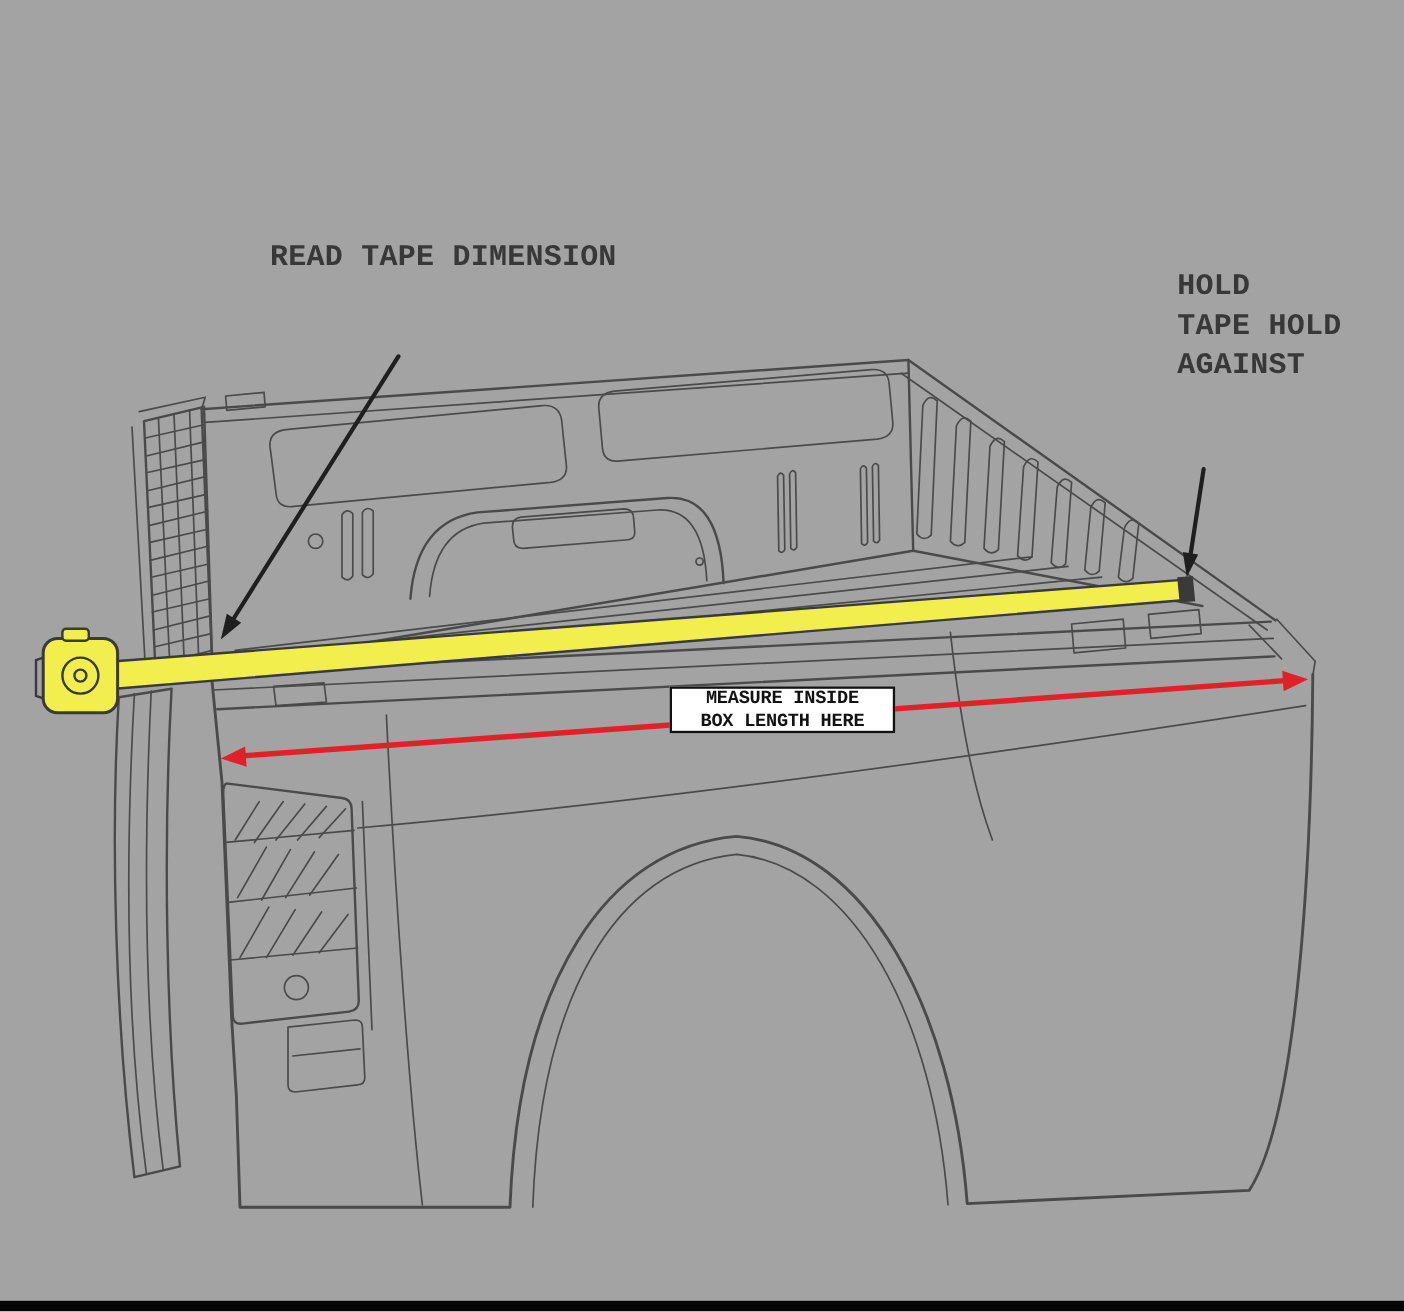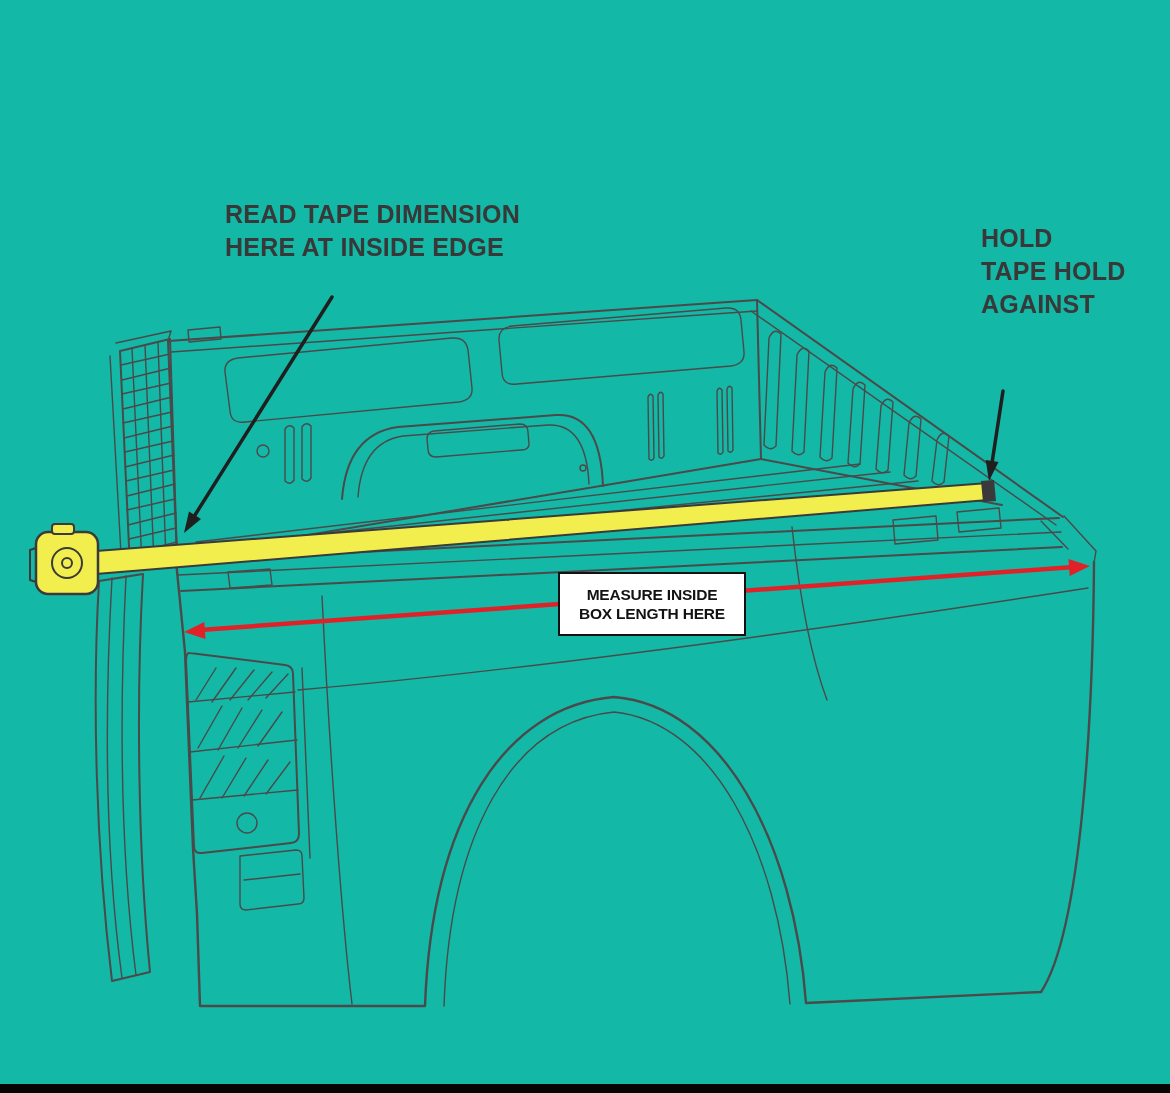--- a/index.html
+++ b/index.html
@@ -1,36 +1,36 @@
 <!DOCTYPE html>
 <html><head>
 <meta charset="utf-8">
 <style>
   html,body{margin:0;padding:0;background:#fff;}
   .stage{
     position:relative;
     width:1170px;height:1093px;
-    background:#14b8a6;
+    background:#a3a3a3;
     overflow:hidden;
-    font-family:Liberation Sans, sans-serif;
+    font-family:Liberation Mono, monospace;
   }
   .stage svg{position:absolute;left:0;top:0;}
   
   .art{fill:none;stroke:#4a4a4a;stroke-width:2;stroke-linecap:round;stroke-linejoin:round;}
   .thin{stroke-width:1.4;}
   .thick{stroke-width:2.4;}
   .annotation{
     position:absolute;
     font-weight:700;font-size:25px;line-height:33px;
     color:#383838;letter-spacing:.2px;white-space:nowrap;
   }
   .annotation-left{left:225px;top:198px;}
   .annotation-right{left:981px;top:222px;}
   .measure-box{
-    position:absolute;left:558px;top:572px;width:188px;height:64px;
+    position:absolute;left:558px;top:572px;width:188px;height:39px;
     box-sizing:border-box;background:#ffffff;border:2px solid #121212;
     display:flex;flex-direction:column;align-items:center;justify-content:center;
     font-weight:700;font-size:15.5px;line-height:19px;color:#121212;
     letter-spacing:-0.2px;text-align:center;
   }
   .bottom-bar{
     position:absolute;left:0;bottom:0;width:100%;height:9px;background:#050505;
   }
 </style>
 </head>
@@ -153,21 +153,20 @@
 
     <g>
       <path d="M200,630 L1074,567" fill="none" stroke="#e02128" stroke-width="4.5"></path>
       <polygon points="184,632 205.5,639 204.3,622" fill="#e02128"></polygon>
       <polygon points="1090,566 1069.7,576 1068.5,559" fill="#e02128"></polygon>
     </g>
   </svg>
 
   <div class="annotation annotation-left">
     <div>READ TAPE DIMENSION</div>
-    <div>HERE AT INSIDE EDGE</div>
   </div>
 
   <div class="annotation annotation-right">
     <div>HOLD</div>
     <div>TAPE HOLD</div>
     <div>AGAINST</div>
   </div>
 
   <div class="measure-box">
     <div>MEASURE INSIDE</div>

